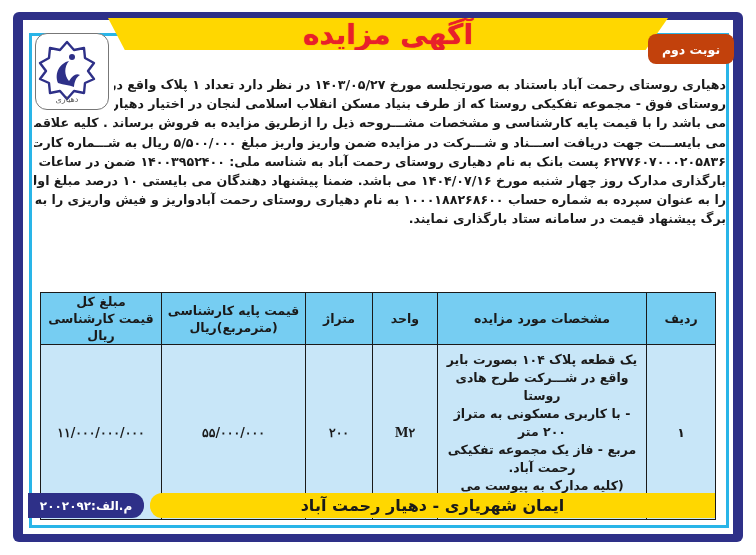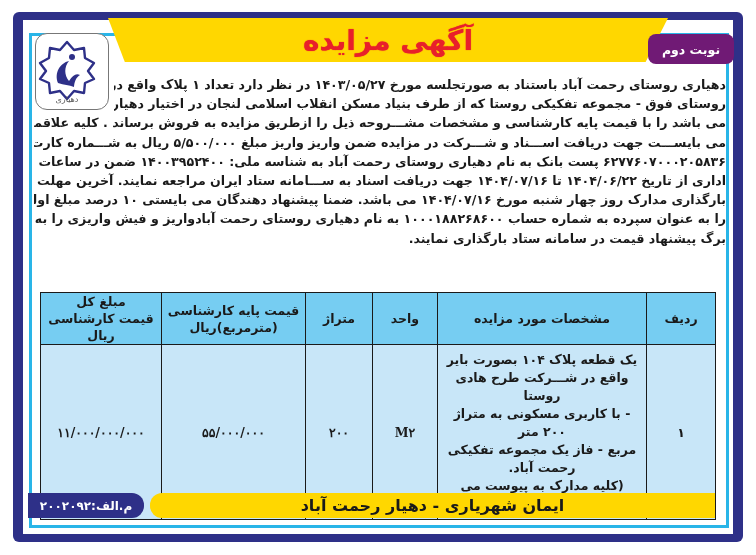--- a/index.html
+++ b/index.html
@@ -10,33 +10,33 @@
     }
     .inner-white {
       position:absolute; left:10px; top:8px; right:10px; bottom:8px;
       background:#ffffff;
     }
     .cyan-frame {
       position:absolute; left:16px; top:28px; right:16px; bottom:16px;
       border:3px solid #29b5e8; background:#ffffff;
     }
     .title-band {
-      position:absolute; left:108px; top:18px; width:560px; height:44px;
+      position:absolute; left:108px; top:18px; width:560px; height:32px;
       background:#ffd700;
       clip-path: polygon(0 0, 100% 0, 96% 100%, 3% 100%);
       display:flex; align-items:center; justify-content:center;
     }
     .title-text {
       color:#e8202a; font-weight:bold; font-size:28px; direction:rtl;
       font-family:"DejaVu Sans", sans-serif;
       text-shadow: 0 0 1px #e8202a;
     }
     .round-badge {
       position:absolute; right:22px; top:34px; width:86px; height:30px;
-      background:#701a75; color:#fff; border-radius:8px;
+      background:#c2410c; color:#fff; border-radius:8px;
       display:flex; align-items:center; justify-content:center;
       font-size:12.5px; font-weight:bold; direction:rtl;
     }
     .logo-box {
       position:absolute; left:35px; top:33px; width:72px; height:75px;
       border:1.5px solid #777; border-radius:12px; background:#fff;
       display:flex; align-items:center; justify-content:flex-start;
     }
     .body-text {
       position:absolute; left:34px; right:30px; top:75px;
@@ -98,21 +98,20 @@
     <text x="31" y="63" font-size="8" text-anchor="middle" fill="#555" font-family="DejaVu Sans, sans-serif">دهیاری</text>
   </svg>
 </div>
 
 <div class="body-text">
   <span class="line first-line">دهیاری روستای رحمت آباد باستناد به صورتجلسه مورخ ۱۴۰۳/۰۵/۲۷ در نظر دارد تعداد ۱ پلاک واقع در</span>
   <span class="line second-line">روستای فوق - مجموعه تفکیکی روستا که از طرف بنیاد مسکن انقلاب اسلامی لنجان در اختیار دهیاری</span>
   <span class="line">می باشد را با قیمت پایه کارشناسی و مشخصات مشـــروحه ذیل را ازطریق مزایده به فروش برساند . کلیه علاقمندان</span>
   <span class="line">می بایســـت جهت دریافت اســـناد و شـــرکت در مزایده ضمن واریز واریز مبلغ ۵/۵۰۰/۰۰۰ ریال به شـــماره کارت</span>
   <span class="line">۶۲۷۷۶۰۷۰۰۰۲۰۵۸۳۶ پست بانک به نام دهیاری روستای رحمت آباد به شناسه ملی: ۱۴۰۰۳۹۵۲۴۰۰ ضمن در ساعات</span>
-  <span class="line">اداری از تاریخ ۱۴۰۴/۰۶/۲۲ تا ۱۴۰۴/۰۷/۱۶ جهت دریافت اسناد به ســـامانه ستاد ایران مراجعه نمایند. آخرین مهلت</span>
   <span class="line">بارگذاری مدارک روز چهار شنبه مورخ ۱۴۰۴/۰۷/۱۶ می باشد. ضمنا پیشنهاد دهندگان می بایستی ۱۰ درصد مبلغ اولیه</span>
   <span class="line">را به عنوان سپرده به شماره حساب ۱۰۰۰۱۸۸۲۶۸۶۰۰ به نام دهیاری روستای رحمت آبادواریز و فیش واریزی را به همراه</span>
   <span class="line center-line">برگ پیشنهاد قیمت در سامانه ستاد بارگذاری نمایند.</span>
 </div>
 
 <table class="items">
   <thead>
     <tr>
       <th style="width:60px">ردیف</th>
       <th style="width:200px">مشخصات مورد مزایده</th>

